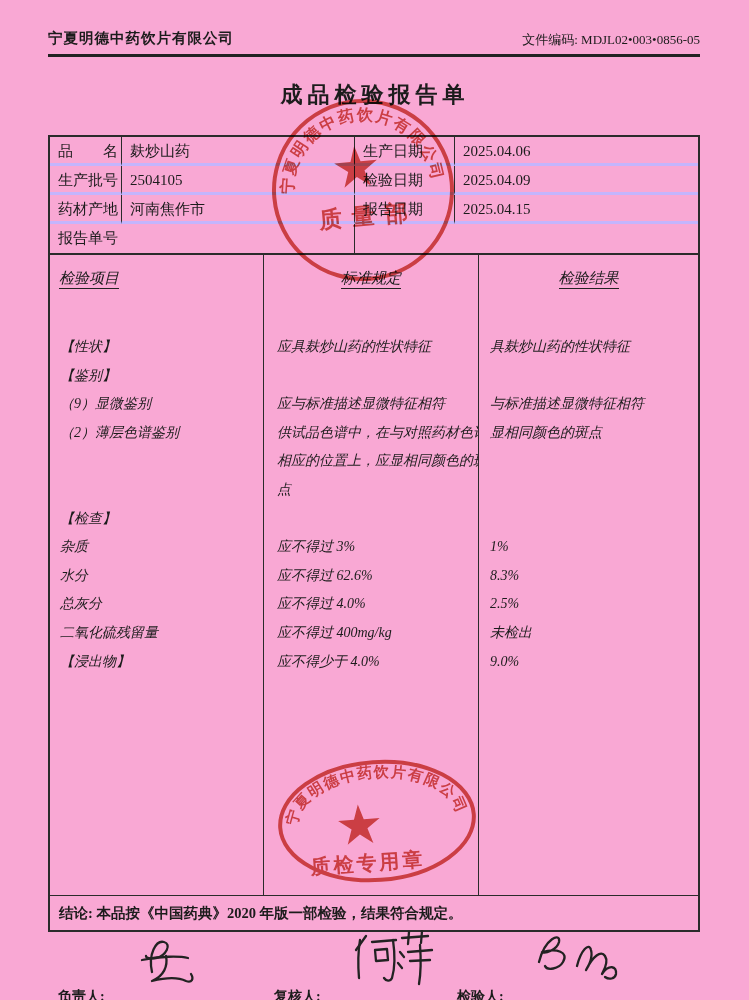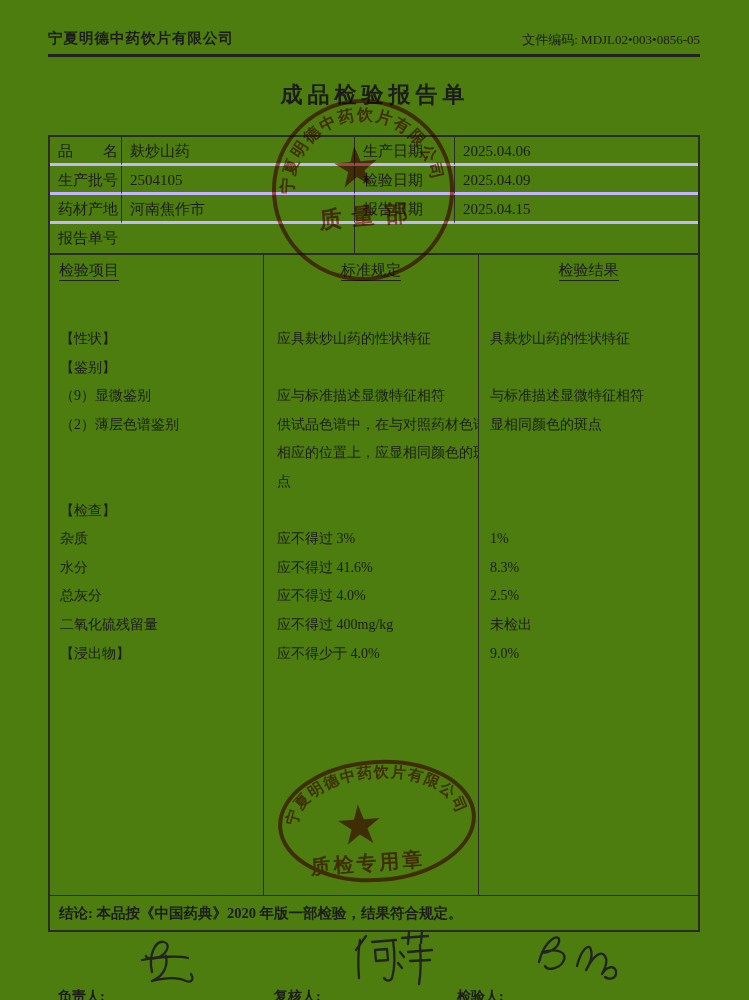--- a/index.html
+++ b/index.html
@@ -1,35 +1,35 @@
 <!DOCTYPE html>
 <html><head>
 <meta charset="utf-8">
 <style>
   html,body{margin:0;padding:0;background:#fff;}
   *{box-sizing:border-box;}
-  .page{position:relative;width:749px;height:1000px;background:#4d7c0f;overflow:hidden;
+  .page{position:relative;width:749px;height:1000px;background:#f9a8d4;overflow:hidden;
         font-family:"Liberation Serif","DejaVu Serif",serif;color:#1c1c1c;}
   .abs{position:absolute;}
   
   .hdr-company{left:48px;top:29px;font-size:14.5px;font-weight:bold;letter-spacing:1px;}
   .hdr-code{right:49px;top:31px;font-size:13px;}
   .hdr-rule{left:48px;top:54px;width:652px;height:2.5px;background:#222;}
   
   .title{left:0;top:80px;width:722px;text-align:center;font-size:22px;font-weight:bold;letter-spacing:5px;padding-left:28px;}
   
   .info-table{left:48px;top:135px;width:652px;border:2px solid #2b2b2b;display:grid;
               grid-template-columns:72px 233px 100px 243px;grid-auto-rows:29px;font-size:15px;}
   .info-table .cell{padding-left:8px;line-height:28px;overflow:hidden;white-space:nowrap;}
   .br{border-right:1px solid #2b2b2b;} .bb{border-bottom:3px solid #c4b5fd;}
   .sp12{grid-column:1/3;} .sp34{grid-column:3/5;margin-top:40px;}
   
   .main-table{left:48px;top:255px;width:652px;height:677px;border:2px solid #2b2b2b;border-top:none;}
   .cols{display:flex;height:640px;}
-  .col{padding-top:6px;}
+  .col{padding-top:14px;font-style:italic;}
   .col1{width:214px;border-right:1px solid #2b2b2b;}
   .col2{width:215px;border-right:1px solid #2b2b2b;}
   .col3{width:219px;}
   .col-header{height:20px;font-size:15px;}
   .col1 .col-header{padding-left:9px;text-align:left;}
   .col2 .col-header,.col3 .col-header{text-align:center;}
   .col-header span{border-bottom:1px solid #222;padding-bottom:2px;}
   .lines{margin-top:44px;}
   .line{height:28.6px;line-height:28.6px;font-size:14px;white-space:nowrap;overflow:hidden;}
   .col1 .line{padding-left:10px;}
@@ -99,21 +99,21 @@
         <div class="col-header"><span>标准规定</span></div>
         <div class="lines">
           <div class="line">应具麸炒山药的性状特征</div>
           <div class="line"></div>
           <div class="line">应与标准描述显微特征相符</div>
           <div class="line">供试品色谱中，在与对照药材色谱</div>
           <div class="line">相应的位置上，应显相同颜色的斑</div>
           <div class="line">点</div>
           <div class="line"></div>
           <div class="line">应不得过 3%</div>
-          <div class="line">应不得过 41.6%</div>
+          <div class="line">应不得过 62.6%</div>
           <div class="line">应不得过 4.0%</div>
           <div class="line">应不得过 400mg/kg</div>
           <div class="line">应不得少于 4.0%</div>
         </div>
       </div>
       <div class="col col3">
         <div class="col-header"><span>检验结果</span></div>
         <div class="lines">
           <div class="line">具麸炒山药的性状特征</div>
           <div class="line"></div>

